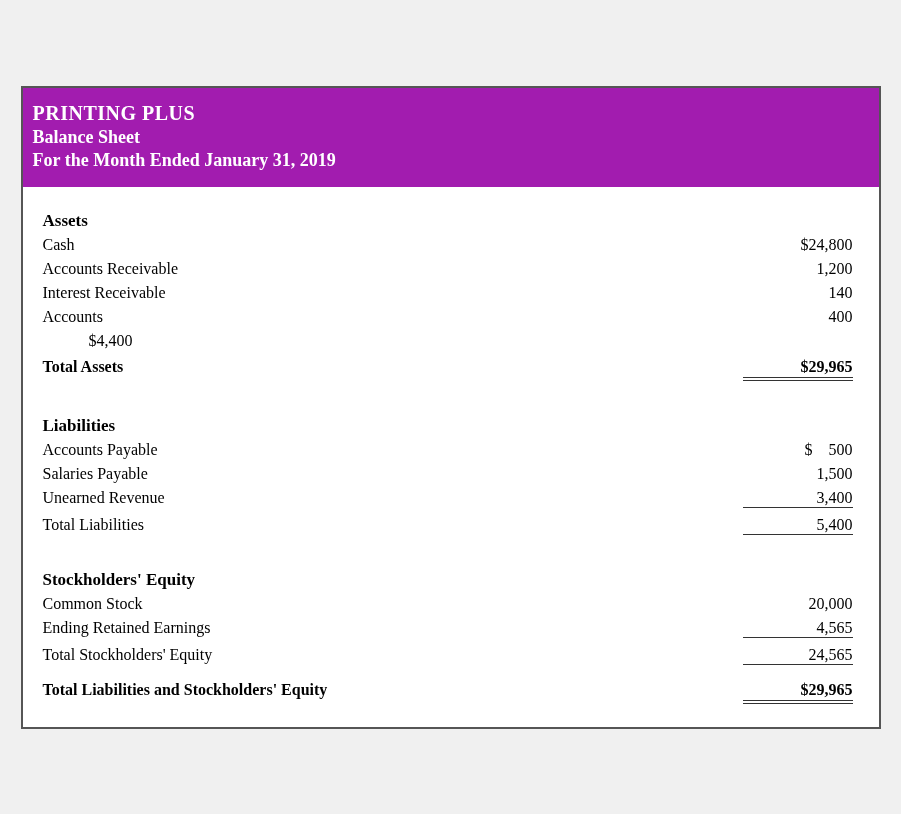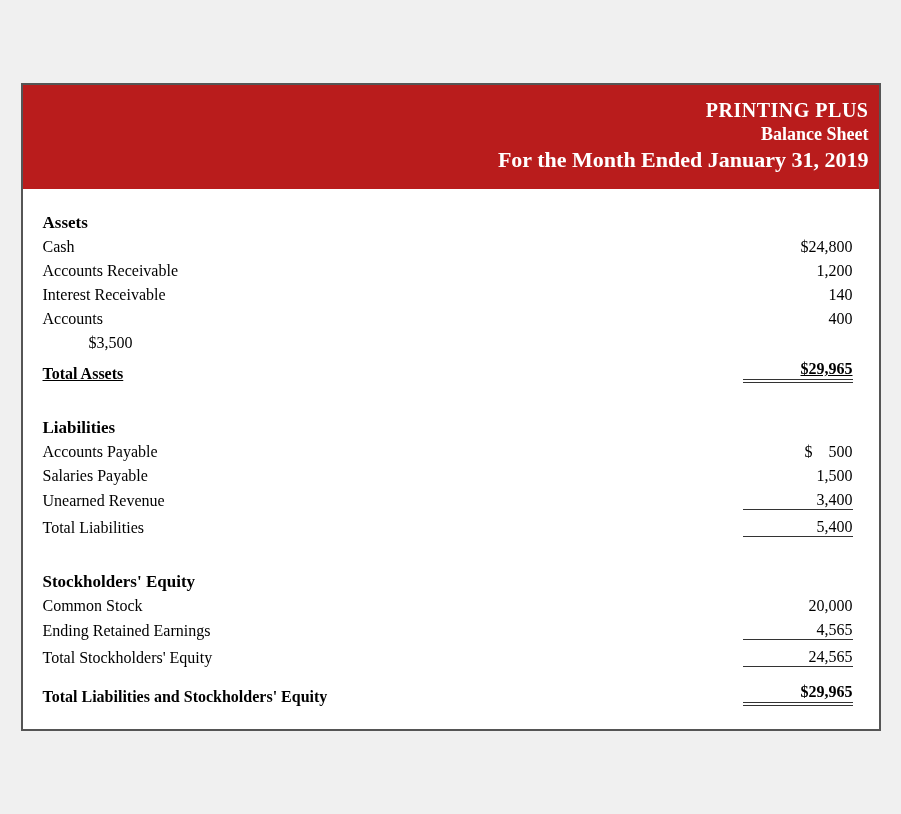--- a/index.html
+++ b/index.html
@@ -17,59 +17,59 @@
       font-family: 'Times New Roman', Times, serif;
     }
 
     .sheet-container {
       width: 860px;
       border: 2px solid #555;
       background: #fff;
     }
 
     .header {
-      background-color: #b91c1c;
-      text-align: right;
+      background-color: #a21caf;
+      text-align: left;
       padding: 14px 10px 16px 10px;
       color: #fff;
     }
 
     .header .company-name {
       font-size: 20px;
       font-weight: bold;
       letter-spacing: 0.5px;
     }
 
     .header .sheet-title {
       font-size: 18px;
       font-weight: bold;
       margin-top: 2px;
     }
 
     .header .period {
-      font-size: 22px;
+      font-size: 18px;
       font-weight: bold;
       margin-top: 2px;
     }
 
     .body {
       padding: 10px 26px 20px 20px;
     }
 
     .section-header {
       font-size: 17px;
       font-weight: bold;
       margin-top: 14px;
       margin-bottom: 2px;
     }
 
     .row {
       display: flex;
       justify-content: space-between;
-      align-items: flex-end;
+      align-items: flex-start;
       padding: 3px 0;
       font-size: 16px;
       gap: 48px;
     }
 
     .row .label {
       flex: 1;
     }
 
     .row .col-mid {
@@ -125,26 +125,26 @@
       <span class="col-right">140</span>
     </div>
 
     <div class="row">
       <span class="label">Accounts</span>
       <span class="col-mid"></span>
       <span class="col-right">400</span>
     </div>
 
     <div class="row">
-      <span class="col-mid">$3,500</span>
+      <span class="col-mid">$4,400</span>
       <span class="col-right"></span>
     </div>
 
 
-    <div class="row total-row" style="margin-top:2px;text-decoration:underline;">
+    <div class="row total-row" style="margin-top:2px;">
       <span class="label">Total Assets</span>
       <span class="col-mid"></span>
       <span class="col-right" style="border-bottom:4px double #333; padding-bottom:1px;">$29,965</span>
     </div>
 
     <div class="spacer"></div>
 
     <div class="section-header">Liabilities</div>
 
     <div class="row">

